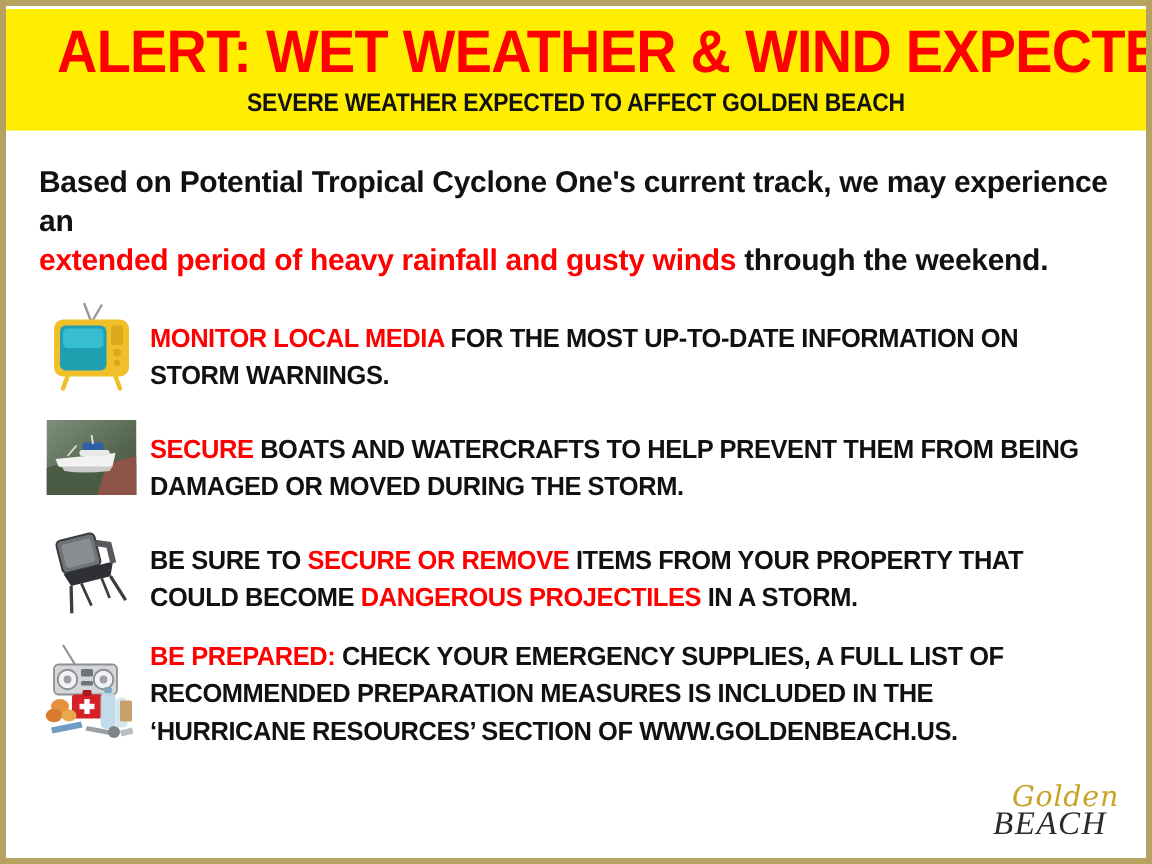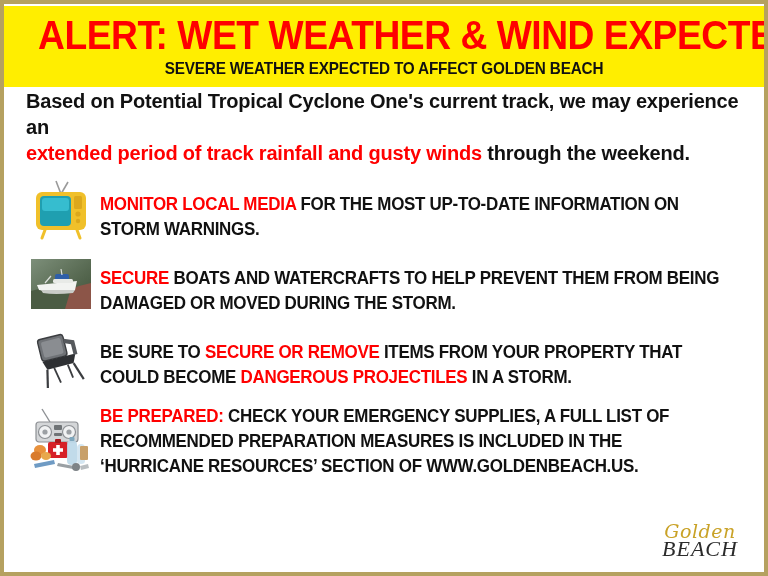--- a/index.html
+++ b/index.html
@@ -50,21 +50,21 @@
     line-height: 20px;
     letter-spacing: -0.2px;
     transform: scaleX(0.9);
     transform-origin: center;
     white-space: nowrap;
     margin-top: 1px;
   }
 
   
   .intro {
-    padding: 1px 22px 0 22px;
+    padding: 22px 22px 0 22px;
     font-family: "Liberation Sans Narrow", "Liberation Sans", sans-serif;
     font-weight: 700;
     font-size: 20px;
     line-height: 26px;
     color: #111111;
     letter-spacing: -0.2px;
   }
   .intro .hl { color: #ff0000; }
 
   
@@ -108,20 +108,21 @@
     width: 92px;
     text-align: center;
     line-height: 1;
   }
   .logo-golden {
     font-family: "DejaVu Serif", serif;
     font-style: italic;
     font-size: 19px;
     color: #c9a227;
     letter-spacing: 0.5px;
+    text-align: right;
   }
   .logo-beach {
     font-family: "Liberation Serif", serif;
     font-style: italic;
     font-size: 22px;
     color: #2b2b2b;
     letter-spacing: 1px;
     margin-top: -3px;
   }
 </style>
@@ -131,21 +132,21 @@
 <div id="alert-flyer">
 
   <div class="banner">
     <div class="banner-title">ALERT: WET WEATHER &amp; WIND EXPECTED</div>
     <div class="banner-subtitle">SEVERE WEATHER EXPECTED TO AFFECT GOLDEN BEACH</div>
   </div>
 
   <div class="intro">
     <span>Based on Potential Tropical Cyclone One's current track, we may experience an</span>
     <br>
-    <span class="hl">extended period of track rainfall and gusty winds</span><span> through the weekend.</span>
+    <span class="hl">extended period of heavy rainfall and gusty winds</span><span> through the weekend.</span>
   </div>
 
   <div class="items">
 
     <div class="item">
       <div class="item-icon">
         <svg width="58" height="60" viewBox="0 0 58 60" aria-hidden="true">
           <path d="M29 14 L24 1" stroke="#9a9a9a" stroke-width="1.6" fill="none"></path>
           <path d="M29 14 L36 2" stroke="#9a9a9a" stroke-width="1.6" fill="none"></path>
           <rect x="4" y="12" width="50" height="38" rx="6" fill="#f0c02a"></rect>

